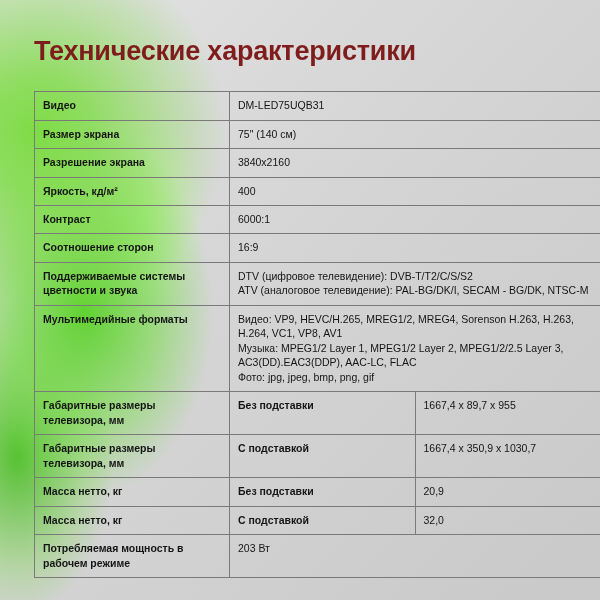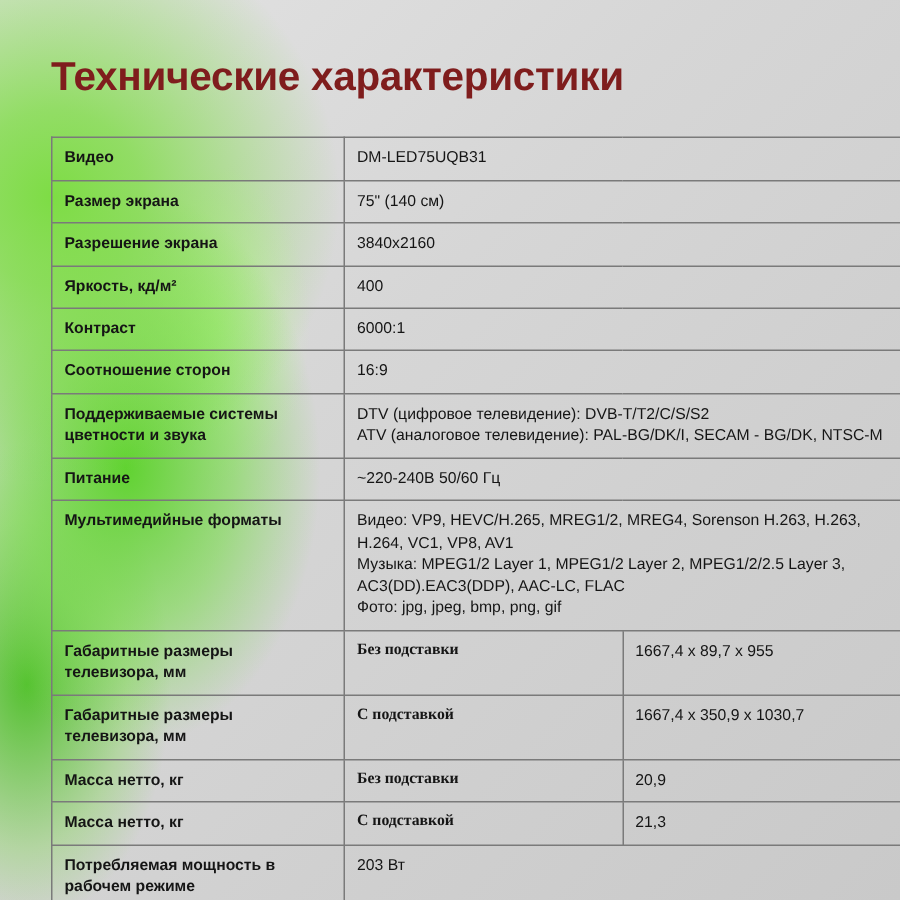--- a/index.html
+++ b/index.html
@@ -53,21 +53,20 @@
     vertical-align: top;
     background: transparent;
   }
   td.label {
     font-weight: bold;
     width: 178px;
   }
   td.sublabel {
     font-weight: bold;
     width: 72px;
-    font-family: Liberation Serif, serif;
   }
   td.value {
     width: 282px;
   }
   td.value-wide {
     width: 354px;
   }
   .b { font-weight: normal; }
 </style>
 </head>
@@ -104,24 +103,20 @@
           <td class="value-wide" colspan="2">16:9</td>
         </tr>
         <tr>
           <td class="label">Поддерживаемые системы цветности и звука</td>
           <td class="value-wide" colspan="2">
             <div><span class="b">DTV</span> (цифровое телевидение): DVB-T/T2/C/S/S2</div>
             <div><span class="b">ATV</span> (аналоговое телевидение): PAL-BG/DK/I, SECAM - BG/DK, NTSC-M</div>
           </td>
         </tr>
         <tr>
-          <td class="label">Питание</td>
-          <td class="value-wide" colspan="2">~220-240B 50/60 Гц</td>
-        </tr>
-        <tr>
           <td class="label">Мультимедийные форматы</td>
           <td class="value-wide" colspan="2">
             <div><span class="b">Видео:</span> VP9, HEVC/H.265, MREG1/2, MREG4, Sorenson H.263, H.263, H.264, VC1, VP8, AV1</div>
             <div><span class="b">Музыка:</span> MPEG1/2 Layer 1, MPEG1/2 Layer 2, MPEG1/2/2.5 Layer 3, AC3(DD).EAC3(DDP), AAC-LC, FLAC</div>
             <div><span class="b">Фото:</span> jpg, jpeg, bmp, png, gif</div>
           </td>
         </tr>
         <tr>
           <td class="label">Габаритные размеры телевизора, мм</td>
           <td class="sublabel">Без подставки</td>
@@ -133,21 +128,21 @@
           <td class="value">1667,4 x 350,9 x 1030,7</td>
         </tr>
         <tr>
           <td class="label">Масса нетто, кг</td>
           <td class="sublabel">Без подставки</td>
           <td class="value">20,9</td>
         </tr>
         <tr>
           <td class="label">Масса нетто, кг</td>
           <td class="sublabel">С подставкой</td>
-          <td class="value">21,3</td>
+          <td class="value">32,0</td>
         </tr>
         <tr>
           <td class="label">Потребляемая мощность в рабочем режиме</td>
           <td class="value-wide" colspan="2">203 Вт</td>
         </tr>
       </tbody>
   </table>
 </div>
 
 </body></html>

